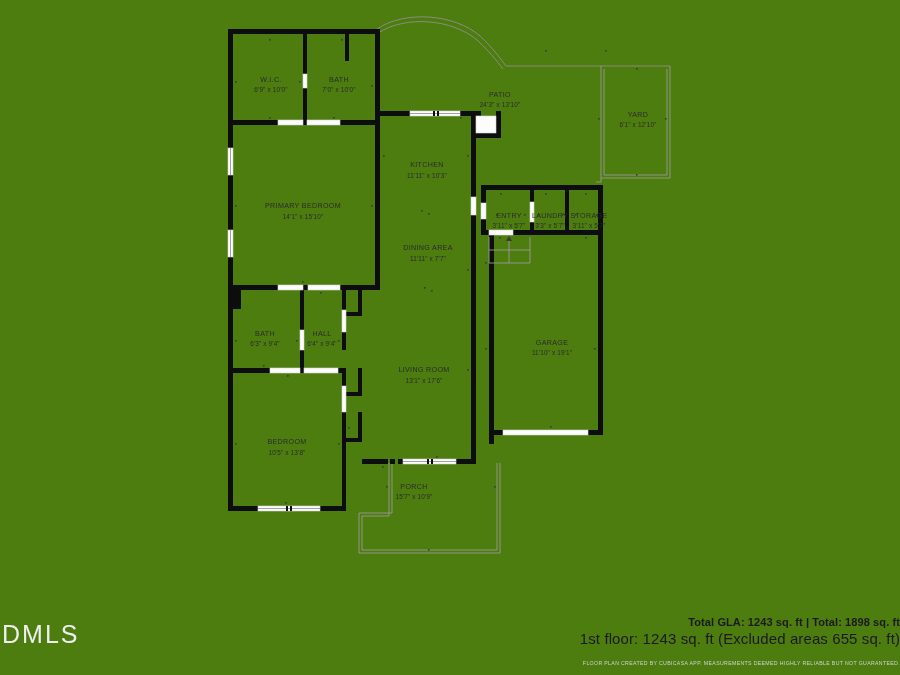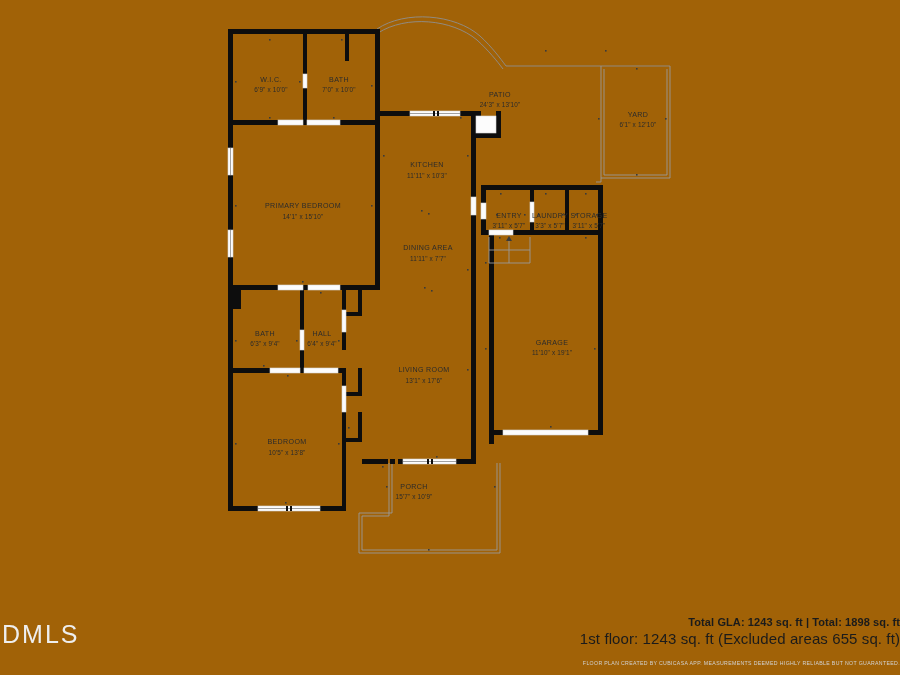--- a/index.html
+++ b/index.html
@@ -5,21 +5,21 @@
 <style>
   html, body {
     margin: 0;
     padding: 0;
     background: #ffffff;
   }
   #page {
     position: relative;
     width: 900px;
     height: 675px;
-    background: #a16207;
+    background: #4d7c0f;
     font-family: "Liberation Sans", sans-serif;
     overflow: hidden;
   }
   #plan-svg {
     position: absolute;
     left: 0;
     top: 0;
     width: 900px;
     height: 675px;
   }

